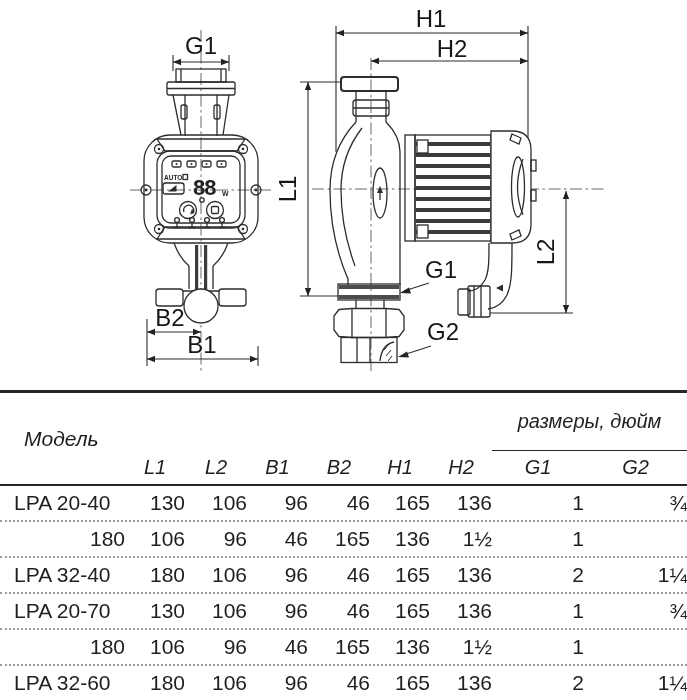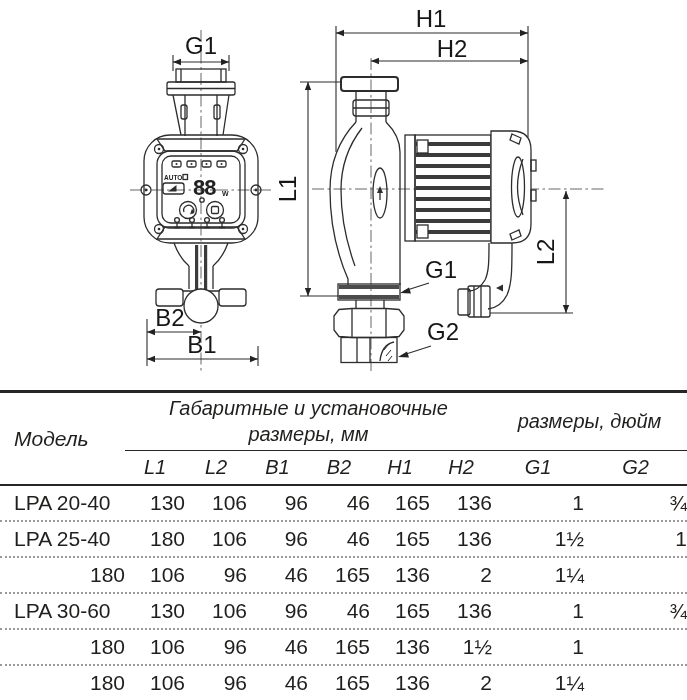--- a/index.html
+++ b/index.html
@@ -2,21 +2,21 @@
 <html><head>
 <meta charset="utf-8">
 <style>
   html,body{margin:0;padding:0;background:#fff;}
   body{width:687px;height:700px;overflow:hidden;font-family:"Liberation Sans",sans-serif;color:#1f1f1e;position:relative;}
   .drawing{position:absolute;top:0;left:0;width:687px;height:390px;}
   svg text{font-family:"Liberation Sans",sans-serif;}
   .dimlabel{font-size:24px;fill:#161616;}
   .table{position:absolute;top:390px;left:0;width:687px;}
   .thead{display:grid;grid-template-columns:125px 60px 62px 61px 62px 60px 62px 92px 1fr;grid-template-rows:58px 33px;border-top:3px solid #262626;border-bottom:2px solid #262626;}
-  .model-cell{grid-column:1;grid-row:1/3;display:flex;align-items:center;padding-left:14px;font-style:italic;font-size:21px;}
+  .model-cell{grid-column:1;grid-row:1/3;display:flex;align-items:center;padding-left:24px;font-style:italic;font-size:21px;}
   .group{grid-row:1;border-bottom:1.5px solid #262626;display:flex;flex-direction:column;justify-content:center;text-align:center;font-style:italic;font-size:20px;line-height:26px;padding-bottom:2px;}
   .group.g1{grid-column:2/8;}
   .group.g2{grid-column:8/10;}
   .sub{grid-row:2;display:flex;align-items:center;justify-content:center;font-style:italic;font-size:20px;}
   .tr{display:grid;grid-template-columns:125px 60px 62px 61px 62px 60px 62px 92px 1fr;height:34px;align-items:center;border-bottom:2px dotted #999;font-size:21px;}
   .td{text-align:right;}
   .td.model{text-align:left;padding-left:14px;}
 </style>
 </head>
 <body>
@@ -255,24 +255,20 @@
         <text x="554" y="252" text-anchor="middle" class="dimlabel" stroke="none" transform="rotate(-90 554 252)">L2</text>
       </g>
     </g>
   </g>
 </svg>
 </div>
 
 <div class="table">
   <div class="thead">
     <div class="model-cell">Модель</div>
-    <div class="group g1">
-      <div>Габаритные и установочные</div>
-      <div>размеры, мм</div>
-    </div>
     <div class="group g2">
       <div>размеры, дюйм</div>
     </div>
     <div class="sub" style="grid-column:2">L1</div>
     <div class="sub" style="grid-column:3">L2</div>
     <div class="sub" style="grid-column:4">B1</div>
     <div class="sub" style="grid-column:5">B2</div>
     <div class="sub" style="grid-column:6">H1</div>
     <div class="sub" style="grid-column:7">H2</div>
     <div class="sub" style="grid-column:8">G1</div>
@@ -285,62 +281,63 @@
       <div class="td">130</div>
       <div class="td">106</div>
       <div class="td">96</div>
       <div class="td">46</div>
       <div class="td">165</div>
       <div class="td">136</div>
       <div class="td">1</div>
       <div class="td">¾</div>
     </div>
     <div class="tr">
-      <div class="td model">LPA 25-40</div>
       <div class="td">180</div>
       <div class="td">106</div>
       <div class="td">96</div>
       <div class="td">46</div>
       <div class="td">165</div>
       <div class="td">136</div>
       <div class="td">1½</div>
       <div class="td">1</div>
     </div>
     <div class="tr">
+      <div class="td model">LPA 32-40</div>
       <div class="td">180</div>
       <div class="td">106</div>
       <div class="td">96</div>
       <div class="td">46</div>
       <div class="td">165</div>
       <div class="td">136</div>
       <div class="td">2</div>
       <div class="td">1¼</div>
     </div>
     <div class="tr">
-      <div class="td model">LPA 30-60</div>
+      <div class="td model">LPA 20-70</div>
       <div class="td">130</div>
       <div class="td">106</div>
       <div class="td">96</div>
       <div class="td">46</div>
       <div class="td">165</div>
       <div class="td">136</div>
       <div class="td">1</div>
       <div class="td">¾</div>
     </div>
     <div class="tr">
       <div class="td">180</div>
       <div class="td">106</div>
       <div class="td">96</div>
       <div class="td">46</div>
       <div class="td">165</div>
       <div class="td">136</div>
       <div class="td">1½</div>
       <div class="td">1</div>
     </div>
     <div class="tr">
+      <div class="td model">LPA 32-60</div>
       <div class="td">180</div>
       <div class="td">106</div>
       <div class="td">96</div>
       <div class="td">46</div>
       <div class="td">165</div>
       <div class="td">136</div>
       <div class="td">2</div>
       <div class="td">1¼</div>
     </div>
   </div>

